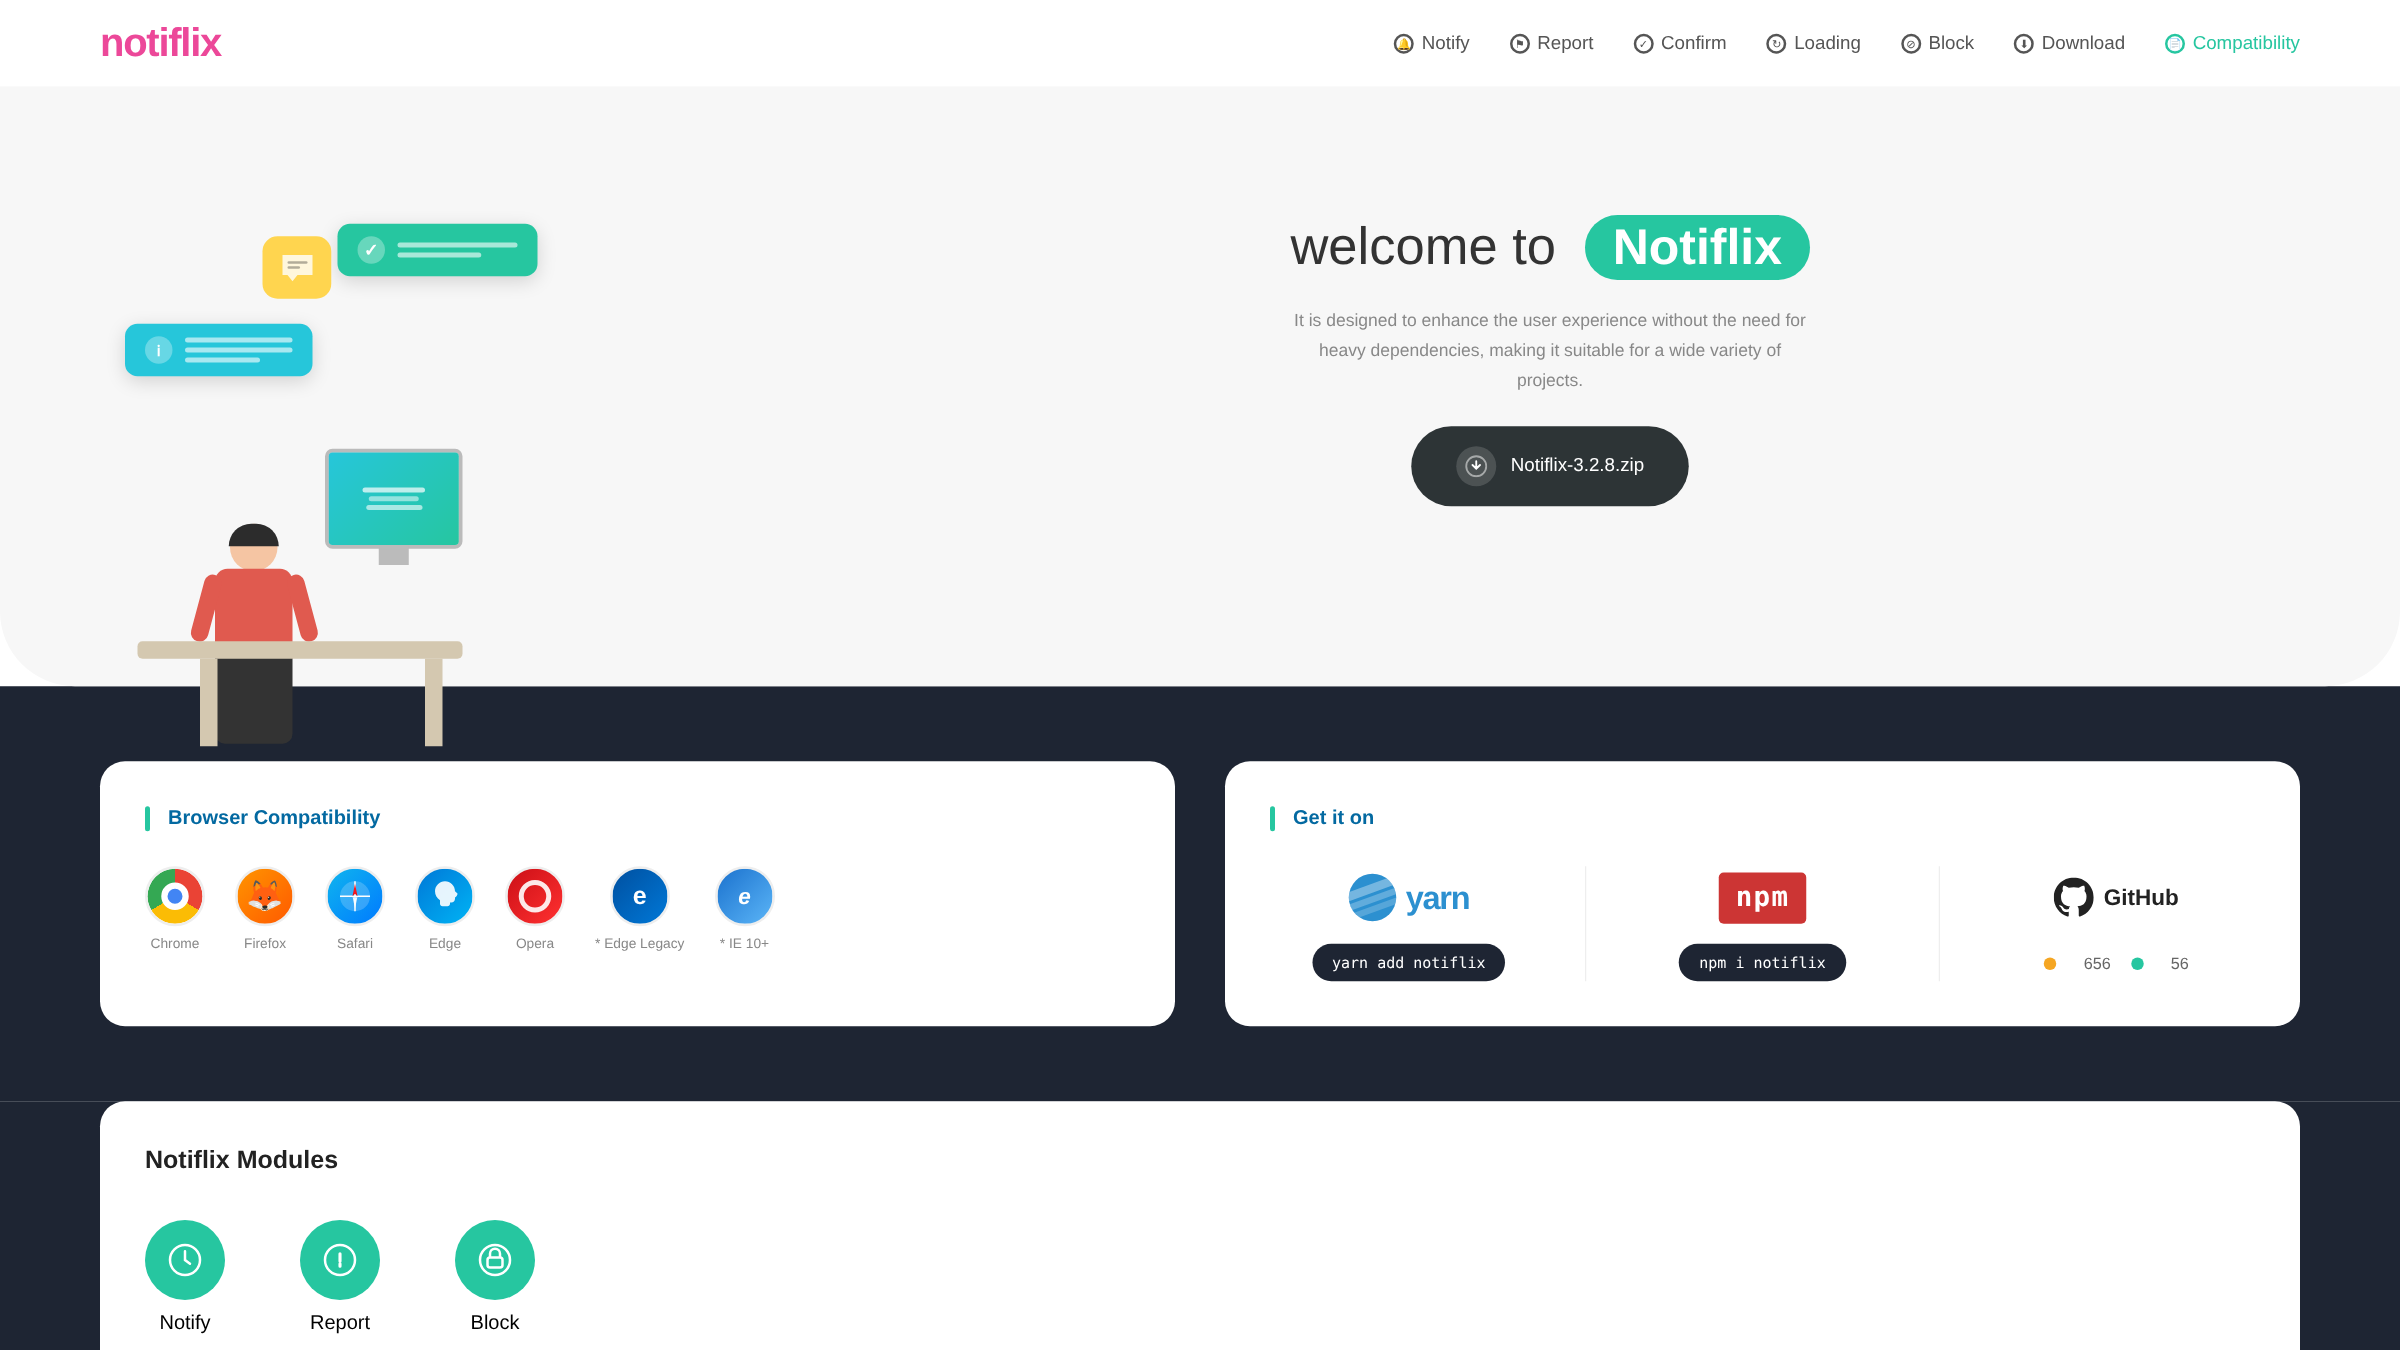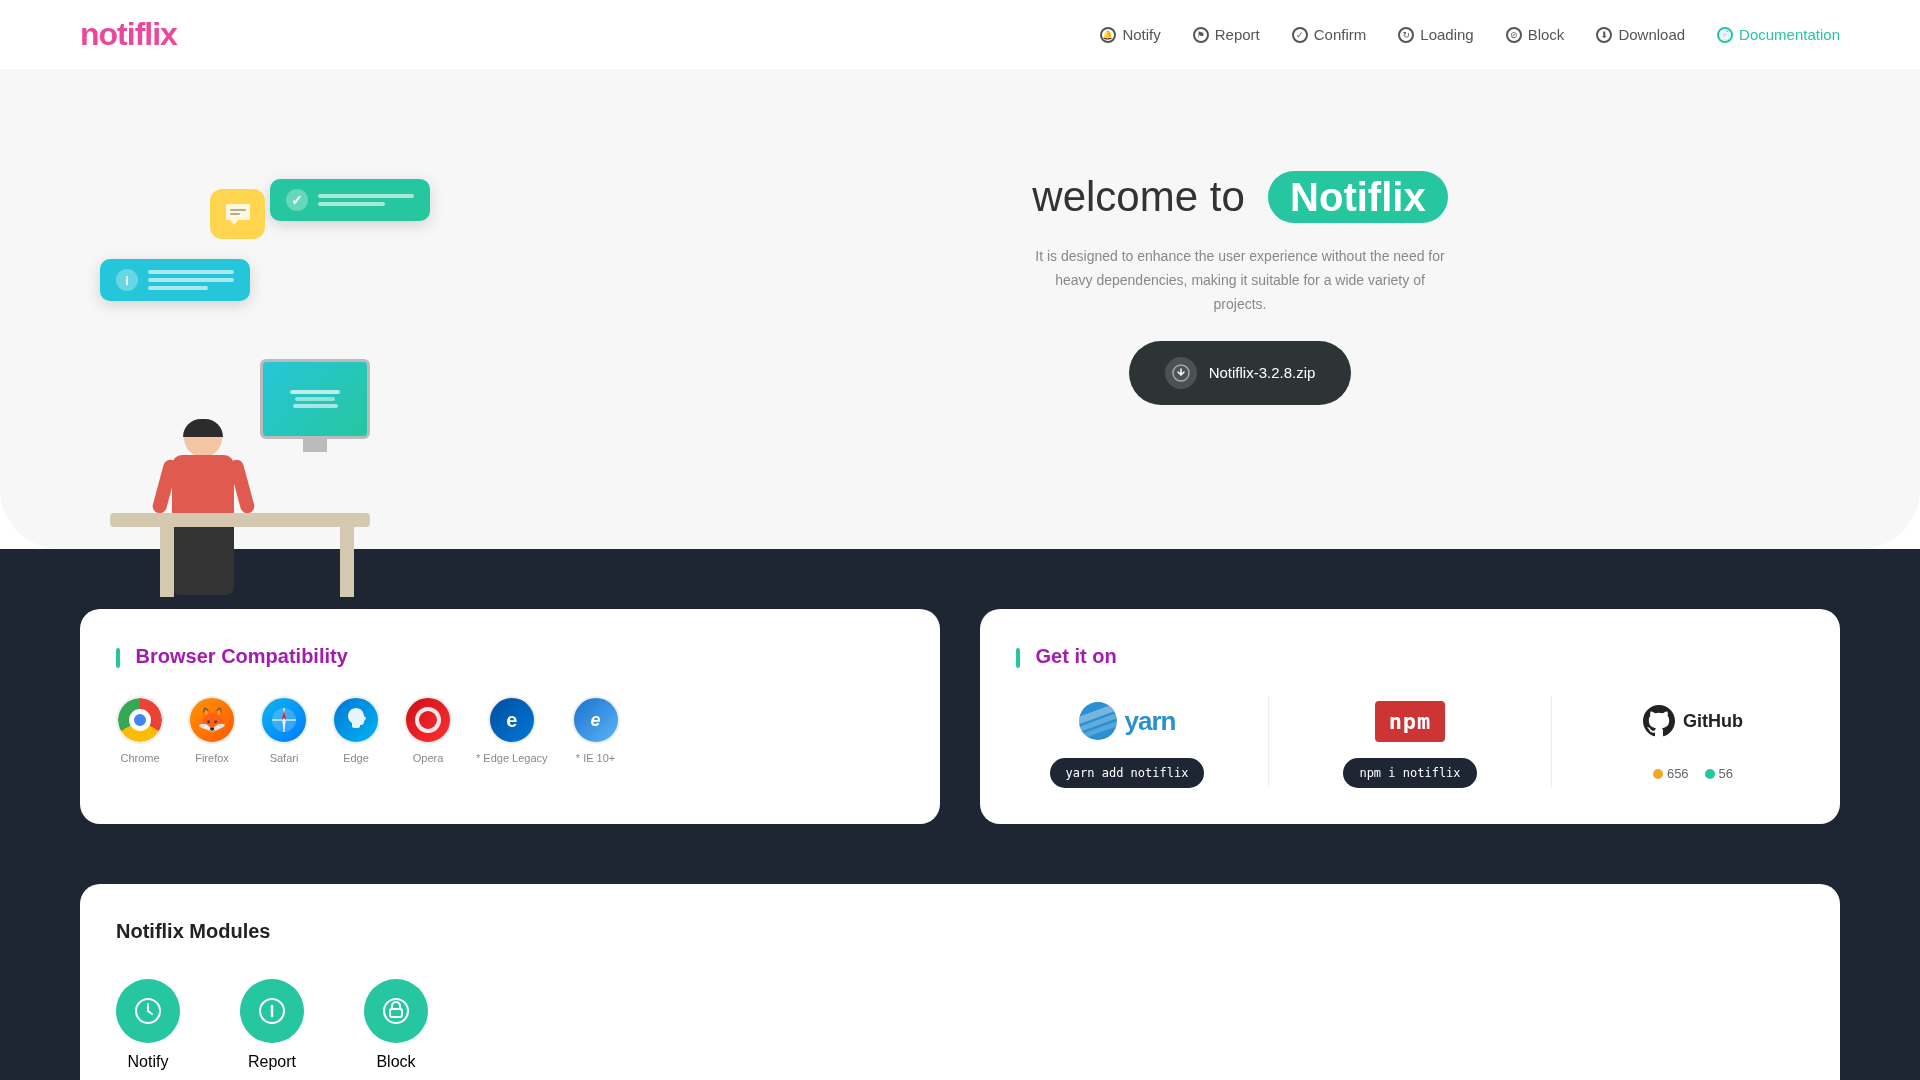--- a/index.html
+++ b/index.html
@@ -168,23 +168,23 @@
     }
 
     
     .card {
       background: #fff;
       border-radius: 20px;
       padding: 36px;
       flex: 1;
     }
     .card-title {
-      font-size: 20px;
+      font-size: 16px;
       font-weight: 600;
-      color: #a21caf;
+      color: #0369a1;
       margin-bottom: 28px;
     }
     .card-title .card-title-bar {
       display: inline-block;
       width: 4px; height: 20px;
       background: #26c6a0;
       margin-right: 10px;
       vertical-align: middle;
       border-radius: 2px;
     }
@@ -243,21 +243,21 @@
     .github-stars {
       display: flex;
       gap: 16px;
       margin-top: 8px;
       font-size: 13px;
       color: #666;
     }
     .star-badge {
       display: flex;
       align-items: center;
-      gap: 4px;
+      gap: 22px;
     }
     .star-dot {
       width: 10px; height: 10px;
       border-radius: 50%;
     }
 
     
     .modules-section {
       background: #1e2533;
       padding: 0 80px 60px 80px;
@@ -332,21 +332,21 @@
     </li>
     <li>
       <a href="#">
         <span class="nav-icon">⬇</span>
         <span>Download</span>
       </a>
     </li>
     <li>
       <a href="#" style="color:#26c6a0">
         <span class="nav-icon">📄</span>
-        <span>Documentation</span>
+        <span>Compatibility</span>
       </a>
     </li>
   </ul>
 </nav>
 
 <section class="hero">
 
   <div class="illustration">
 
     <div class="notif-card notif-blue">

